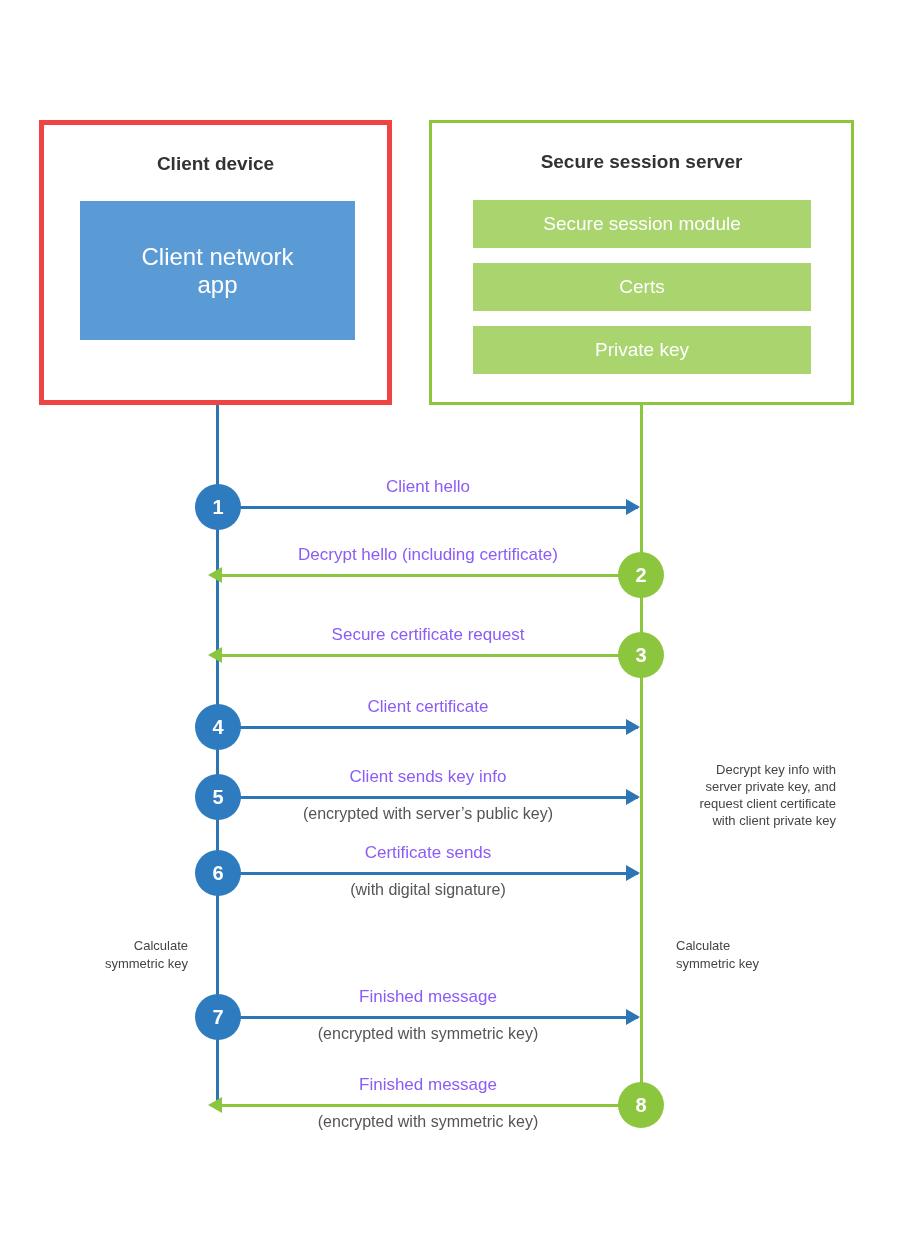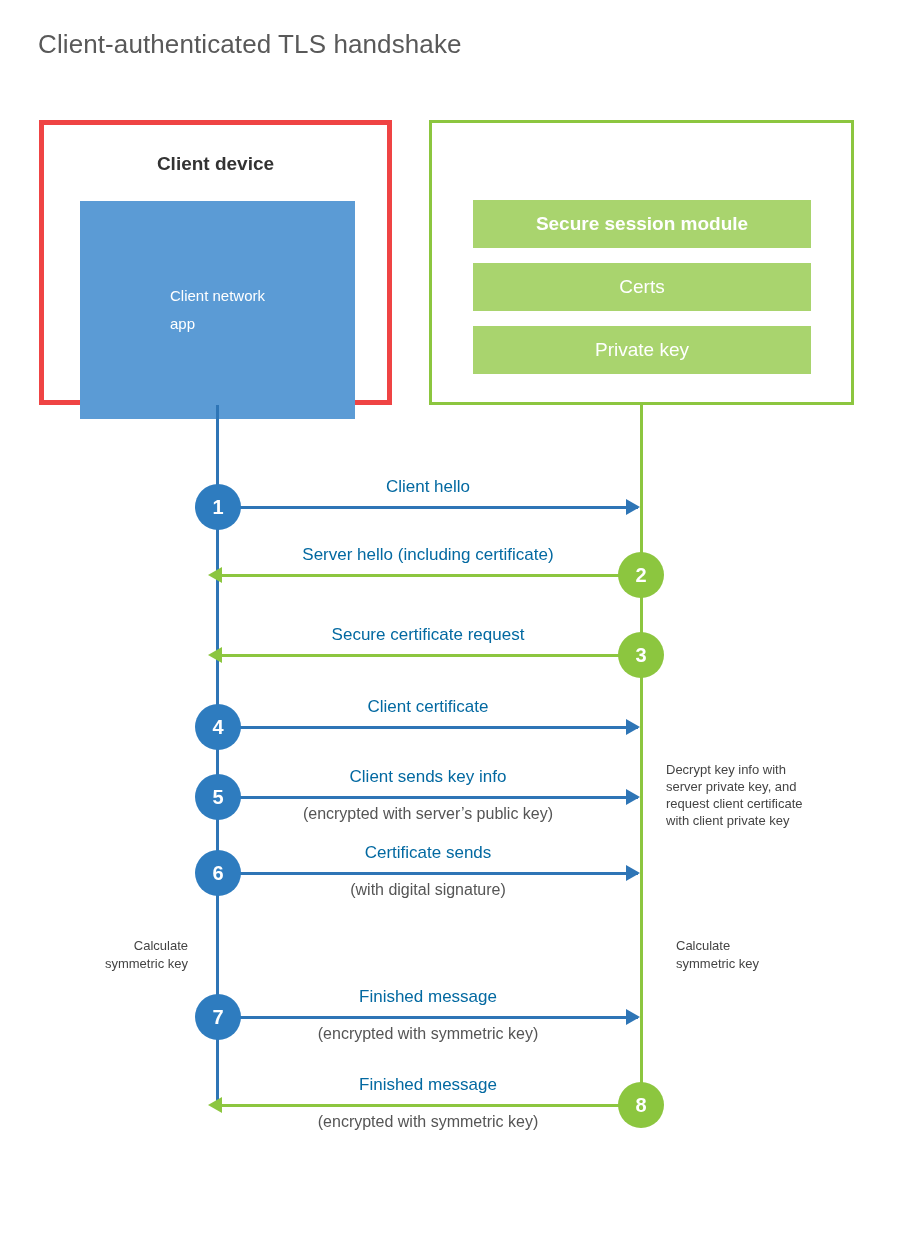--- a/index.html
+++ b/index.html
@@ -61,47 +61,47 @@
     font-weight: bold;
     color: #333333;
   }
 
   
   #client-app-block {
     position: absolute;
     left: 36px;
     top: 76px;
     width: 275px;
-    height: 218px;
+    height: 139px;
     background: #5B9BD5;
     color: #ffffff;
-    font-size: 15px;
+    font-size: 24px;
     line-height: 28px;
     display: flex;
     align-items: center;
     justify-content: center;
-    text-align: left;
+    text-align: center;
   }
   #client-app-block span { display: block; max-width: 180px; }
 
   
   .server-bar {
     position: absolute;
     left: 41px;
     width: 338px;
     height: 48px;
     background: #A9D46E;
     color: #ffffff;
     font-size: 19px;
     display: flex;
     align-items: center;
     justify-content: center;
     text-align: center;
   }
-  #server-bar-0 { top: 77px; font-weight: bold; }
+  #server-bar-0 { top: 77px; }
   #server-bar-1 { top: 140px; }
   #server-bar-2 { top: 203px; }
 
   
   .lifeline {
     position: absolute;
     width: 3px;
   }
   #client-lifeline {
     left: 216px;
@@ -158,21 +158,21 @@
   .badge-client { left: 195px; background: #2E7CBF; }
   .badge-server { left: 618px; background: #8CC63F; }
 
   .step-label {
     position: absolute;
     left: 218px;
     width: 420px;
     top: -30px;
     text-align: center;
     font-size: 17px;
-    color: #0369a1;
+    color: #8b5cf6;
   }
   .step-sublabel {
     position: absolute;
     left: 218px;
     width: 420px;
     top: 8px;
     text-align: center;
     font-size: 16px;
     color: #555555;
   }
@@ -181,21 +181,21 @@
   .side-note {
     position: absolute;
     font-size: 13px;
     line-height: 17px;
     color: #444444;
   }
   #note-server-decrypt {
     left: 666px;
     top: 761px;
     width: 170px;
-    text-align: left;
+    text-align: right;
   }
   #note-client-symkey {
     left: 20px;
     top: 937px;
     width: 168px;
     text-align: right;
     font-size: 13px;
     line-height: 18px;
   }
   #note-server-symkey {
@@ -206,50 +206,50 @@
     font-size: 13px;
     line-height: 18px;
   }
   .note-line { display: block; }
 </style>
 </head>
 <body>
 
 <div id="canvas">
 
-  <div id="page-title">Client-authenticated TLS handshake</div>
 
   <div class="actor-box" id="client-box">
     <div class="actor-title">Client device</div>
     <div id="client-app-block">
       <span>
         <span>Client network</span>
         <span>app</span>
       </span>
     </div>
   </div>
 
   <div class="actor-box" id="server-box">
+    <div class="actor-title">Secure session server</div>
     <div class="server-bar" id="server-bar-0">Secure session module</div>
     <div class="server-bar" id="server-bar-1">Certs</div>
     <div class="server-bar" id="server-bar-2">Private key</div>
   </div>
 
   <div class="lifeline" id="client-lifeline"></div>
   <div class="lifeline" id="server-lifeline"></div>
 
   <div class="step dir-right c-blue" style="top:507px">
     <div class="step-label">Client hello</div>
     <div class="arrow-line"></div>
     <div class="arrow-head"></div>
     <div class="step-badge badge-client">1</div>
   </div>
 
   <div class="step dir-left c-green" style="top:575px">
-    <div class="step-label">Server hello (including certificate)</div>
+    <div class="step-label">Decrypt hello (including certificate)</div>
     <div class="arrow-line"></div>
     <div class="arrow-head"></div>
     <div class="step-badge badge-server">2</div>
   </div>
 
   <div class="step dir-left c-green" style="top:655px">
     <div class="step-label">Secure certificate request</div>
     <div class="arrow-line"></div>
     <div class="arrow-head"></div>
     <div class="step-badge badge-server">3</div>

